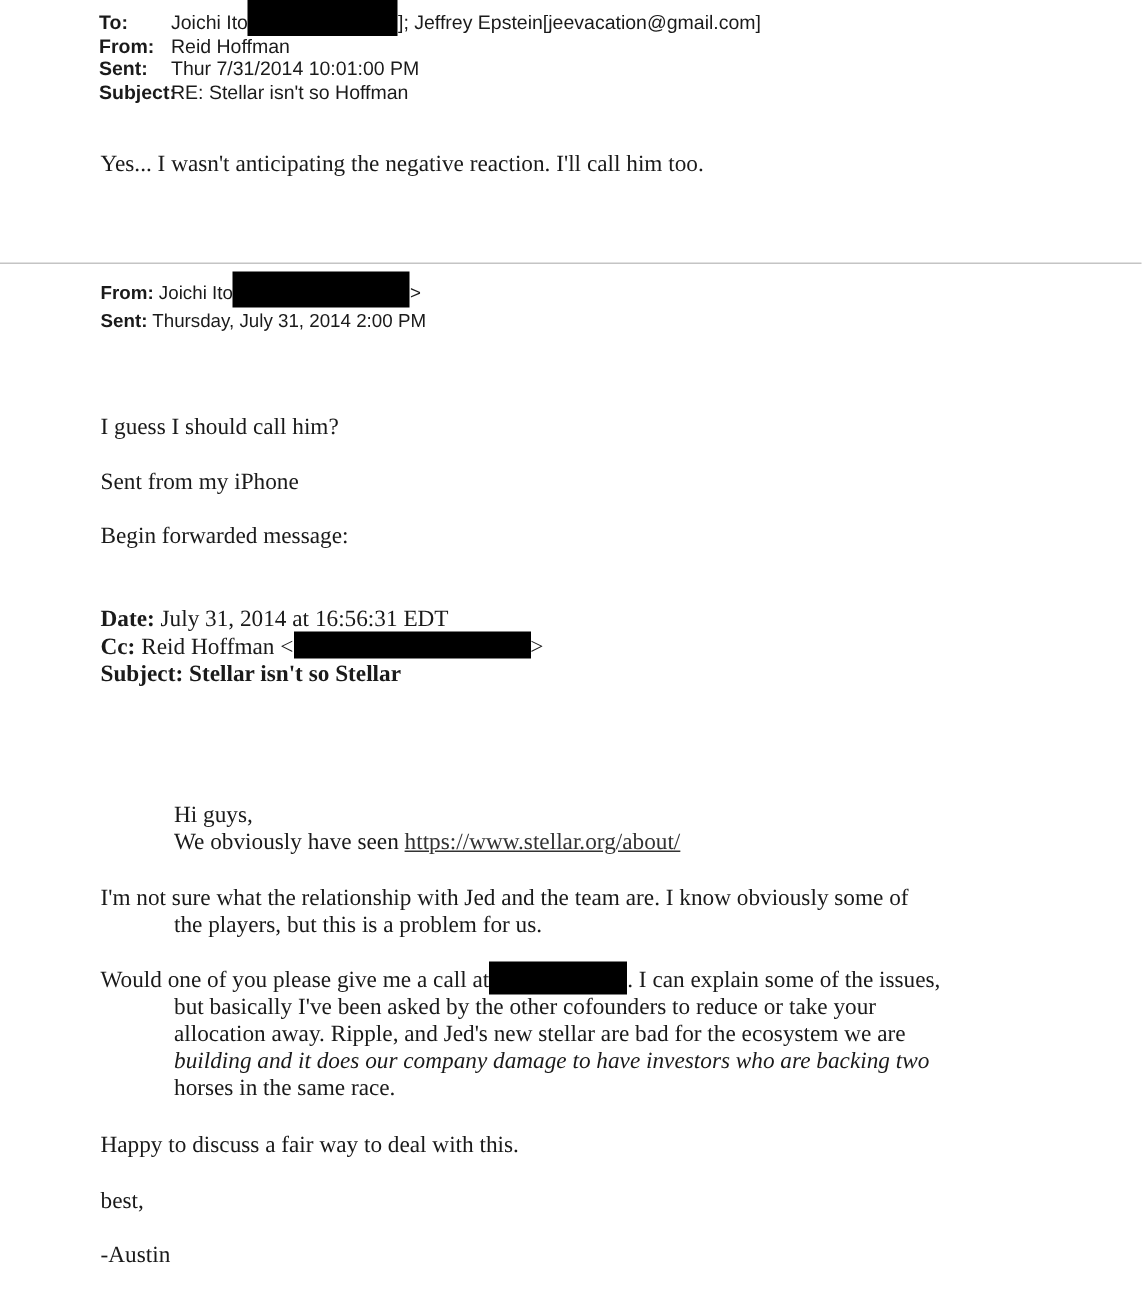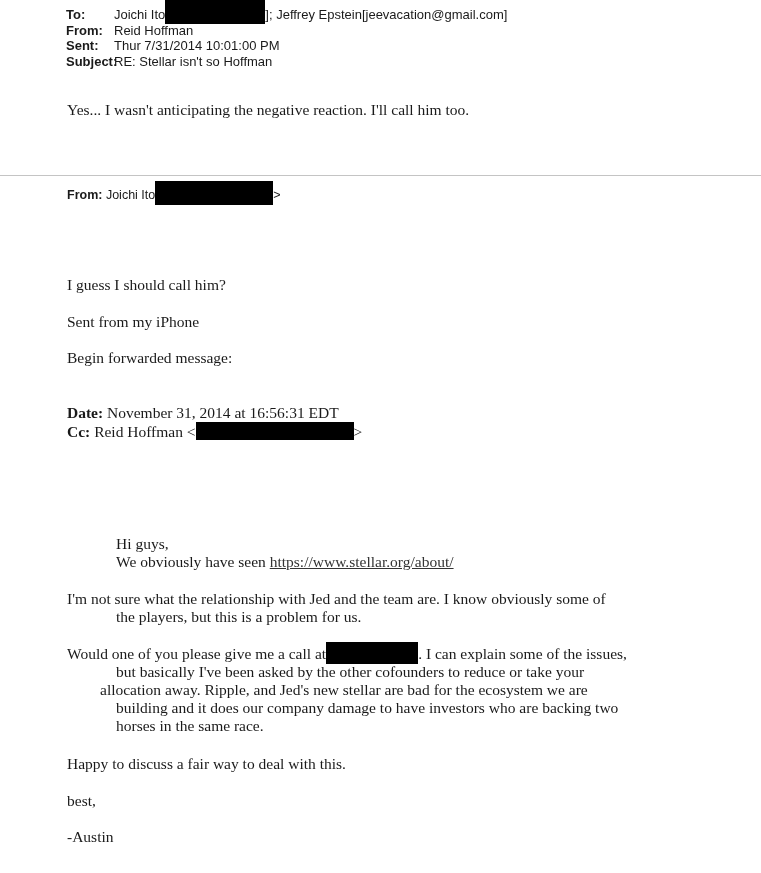--- a/index.html
+++ b/index.html
@@ -57,44 +57,52 @@
 
 <div class="abs serif reply">Yes... I wasn't anticipating the negative reaction.  I'll call him too.</div>
 
 <div class="divider"></div>
 
 <div class="hdr2">
   <div class="row">
     <b>From:</b>
     <span>Joichi Ito</span><span class="redact" style="width:118px;height:24px;margin-top:-6px;"></span><span>&gt;</span>
   </div>
+  <div class="row">
+    <b>Sent:</b>
+    <span>Thursday, July 31, 2014 2:00 PM</span>
+  </div>
 </div>
 
 <div class="abs body2" style="left:67px;top:276px;">I guess I should call him?</div>
 <div class="abs body2" style="left:67px;top:313px;">Sent from my iPhone</div>
 <div class="abs body2" style="left:67px;top:349px;">Begin forwarded message:</div>
 
 <div class="hdr3">
   <div class="row">
     <b>Date:</b>
-    <span>November 31, 2014 at 16:56:31 EDT</span>
+    <span>July 31, 2014 at 16:56:31 EDT</span>
   </div>
   <div class="row">
     <b>Cc:</b>
     <span>Reid Hoffman &lt;</span><span class="redact" style="width:158px;height:18px;margin-top:-3px;"></span><span>&gt;</span>
+  </div>
+  <div class="row">
+    <b>Subject:</b>
+    <b>Stellar isn't so Stellar</b>
   </div>
 </div>
 
 <div class="msg" style="left:116px;top:535px;">Hi guys,</div>
 <div class="msg" style="left:116px;top:553px;"><span>We obviously have seen </span><span class="link">https://www.stellar.org/about/</span></div>
 
 <div class="msg" style="left:67px;top:590px;">I'm not sure what the relationship with Jed and the team are.   I know obviously some of</div>
 <div class="msg" style="left:116px;top:608px;">the players, but this is a problem for us.</div>
 
 <div class="msg" style="left:67px;top:645px;"><span>Would one of you please give me a call at</span><span class="redact" style="width:92px;height:22px;margin-top:-5px;"></span><span>.  I can explain some of the issues,</span></div>
 <div class="msg" style="left:116px;top:663px;">but basically I've been asked by the other cofounders to reduce or take your</div>
-<div class="msg" style="left:100px;top:681px;">allocation away.   Ripple, and Jed's new stellar are bad for the ecosystem we are</div>
-<div class="msg" style="left:116px;top:699px;">building and it does our company damage to have investors who are backing two</div>
+<div class="msg" style="left:116px;top:681px;">allocation away.   Ripple, and Jed's new stellar are bad for the ecosystem we are</div>
+<div class="msg" style="left:116px;top:699px;font-style:italic;">building and it does our company damage to have investors who are backing two</div>
 <div class="msg" style="left:116px;top:717px;">horses in the same race.</div>
 
 <div class="msg" style="left:67px;top:755px;">Happy to discuss a fair way to deal with this.</div>
 <div class="msg" style="left:67px;top:792px;">best,</div>
 <div class="msg" style="left:67px;top:828px;">-Austin</div>
 
 </body></html>

